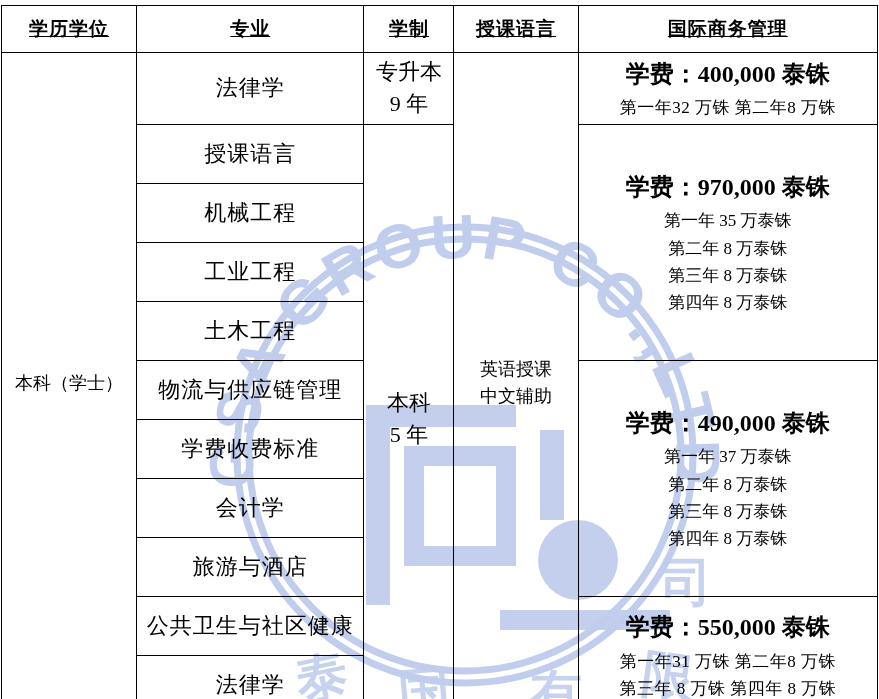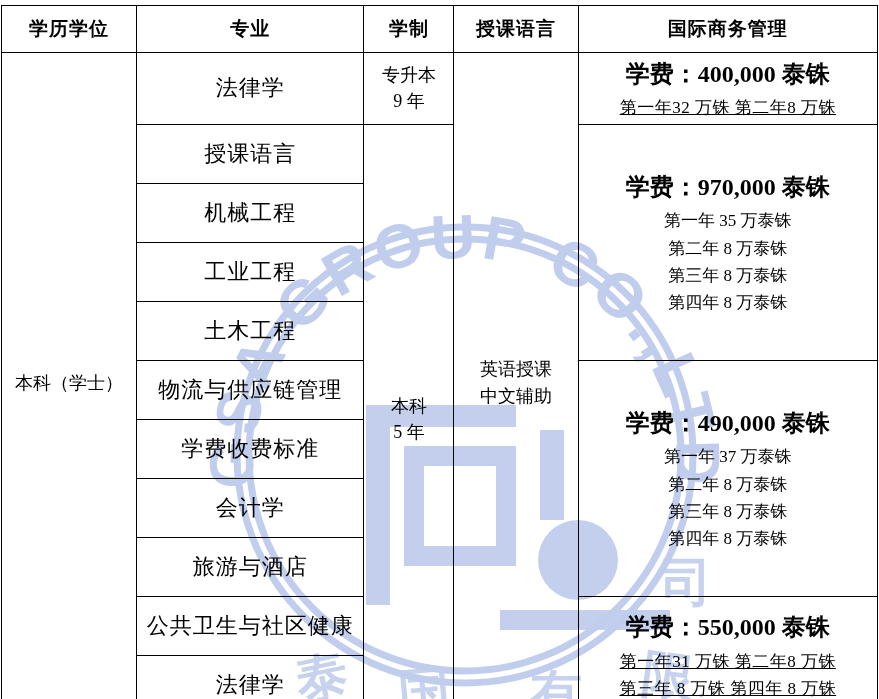--- a/index.html
+++ b/index.html
@@ -42,37 +42,38 @@
     text-align: center;
     vertical-align: middle;
     padding: 2px 4px;
     background: transparent;
   }
   thead th {
     font-weight: bold;
     font-size: 19px;
     height: 42px;
     letter-spacing: 1px;
+    text-decoration: underline;
   }
   .col-degree { width: 135px; }
   .col-major  { width: 227px; }
   .col-system { width: 90px; }
   .col-lang   { width: 124px; }
   .col-fee    { width: 299px; }
 
   td.degree-cell {
     font-size: 18px;
   }
   td.major-cell {
     font-size: 22px;
     height: 54px;
     letter-spacing: 1px;
   }
   td.system-cell {
-    font-size: 18px;
+    font-size: 22px;
     line-height: 1.45;
   }
   td.lang-cell {
     font-size: 18px;
     line-height: 1.5;
   }
   td.fee-cell {
     font-size: 17px;
     line-height: 1.6;
     padding: 4px 2px;
@@ -82,21 +83,20 @@
     font-size: 24px;
     display: block;
     margin-bottom: 1px;
   }
   .fee-line {
     display: block;
     white-space: nowrap;
   }
   .fee-line.wide {
     letter-spacing: 0.5px;
-    text-decoration: underline;
   }
   .nowrap { white-space: nowrap; }
 </style>
 </head>
 <body>
 
 <svg class="watermark" viewBox="0 0 879 699" xmlns="http://www.w3.org/2000/svg">
   <g fill="none" stroke="#c0cdec" stroke-width="7">
     <circle cx="465" cy="455" r="228"></circle>
     <circle cx="465" cy="455" r="216"></circle>

